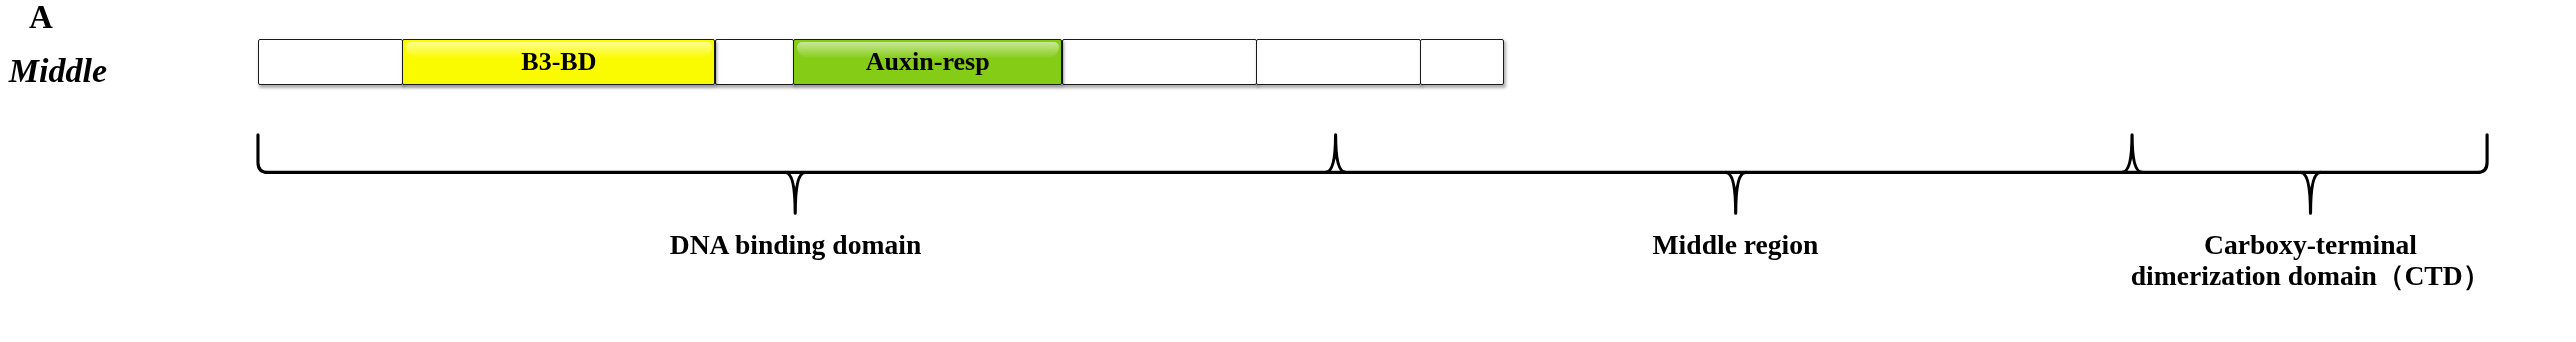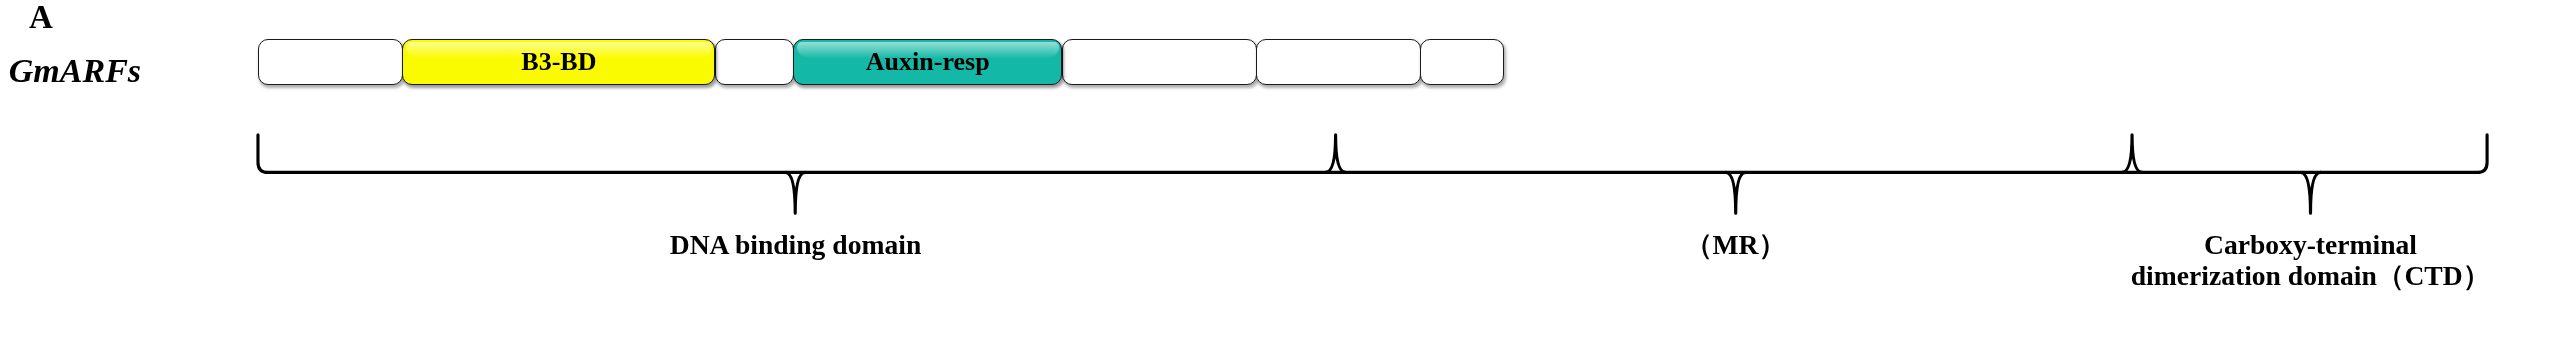--- a/index.html
+++ b/index.html
@@ -50,21 +50,21 @@
     left: 258px;
     top: 39px;
     height: 46px;
     display: flex;
     align-items: stretch;
   }
 
   .segment {
     position: relative;
     border: 1.9px solid #1a1a1a;
-    border-radius: 10px;
+    border-radius: 2px;
     box-sizing: border-box;
     display: flex;
     align-items: center;
     justify-content: center;
     margin-right: -0.6px;
     box-shadow: 1.9px 2.5px 3.1px rgba(0,0,0,0.40);
   }
 
   .segment.plain {
     background: #ffffff;
@@ -115,33 +115,33 @@
   }
   .region-caption .ln { display: block; }
 </style>
 </head>
 <body>
 
 <div id="figure">
 
   <div class="panel-letter">A</div>
 
-  <div class="family-label">GmARFs</div>
+  <div class="family-label">Middle</div>
 
   <div id="protein-bar">
       <div class="segment plain" style="width: 145px; background: rgb(255, 255, 255); z-index: 2;">
         <span class="seg-label"></span>
       </div>
       <div class="segment colored" style="width: 313px; background: rgb(251, 251, 0); z-index: 3;">
         <span class="seg-label">B3-BD</span>
       </div>
       <div class="segment plain" style="width: 79px; background: rgb(255, 255, 255); z-index: 2;">
         <span class="seg-label"></span>
       </div>
-      <div class="segment colored" style="width: 269px; background: #14b8a6; z-index: 3;">
+      <div class="segment colored" style="width: 269px; background: #84cc16; z-index: 3;">
         <span class="seg-label">Auxin-resp</span>
       </div>
       <div class="segment plain" style="width: 195px; background: rgb(255, 255, 255); z-index: 2;">
         <span class="seg-label"></span>
       </div>
       <div class="segment plain" style="width: 165px; background: rgb(255, 255, 255); z-index: 2;">
         <span class="seg-label"></span>
       </div>
       <div class="segment plain" style="width: 84px; background: rgb(255, 255, 255); z-index: 2;">
         <span class="seg-label"></span>
@@ -155,21 +155,21 @@
       <path d="M 1254 275 Q 1270 275 1270 340 M 1270 340 Q 1270 275 1286 275" fill="none" stroke="#000000" stroke-width="5" stroke-linecap="round"></path>
       <path d="M 2756 275 Q 2772 275 2772 340 M 2772 340 Q 2772 275 2788 275" fill="none" stroke="#000000" stroke-width="5" stroke-linecap="round"></path>
       <path d="M 3674 275 Q 3690 275 3690 340 M 3690 340 Q 3690 275 3706 275" fill="none" stroke="#000000" stroke-width="5" stroke-linecap="round"></path>
     </svg>
 
   <div id="region-captions">
       <div class="region-caption" style="left: 357px; width: 877px; top: 229px;">
         <span class="ln">DNA binding domain</span>
       </div>
       <div class="region-caption" style="left: 1360px; width: 751px; top: 229px;">
-        <span class="ln">（MR）</span>
+        <span class="ln">Middle region</span>
       </div>
       <div class="region-caption" style="left: 1935px; width: 751px; top: 229px;">
         <span class="ln">Carboxy-terminal</span>
         <span class="ln">dimerization domain（CTD）</span>
       </div>
     </div>
 
 </div>
 
 

